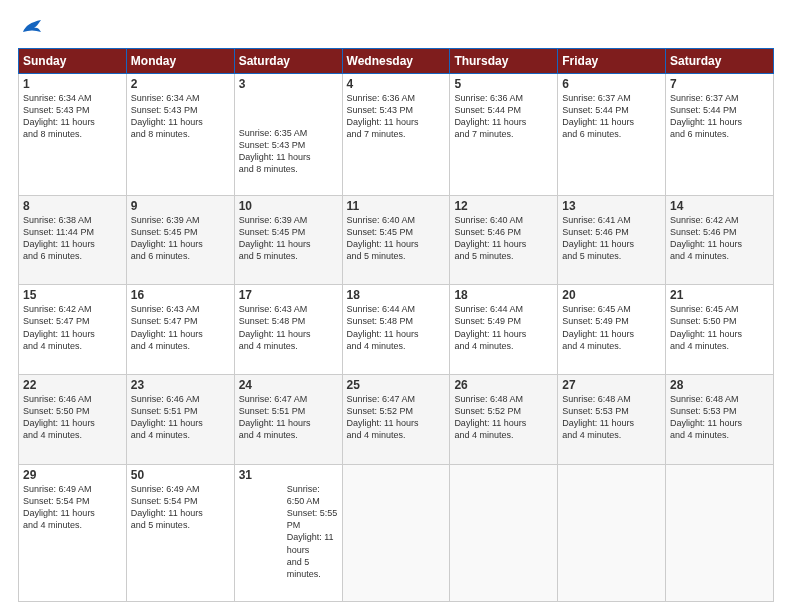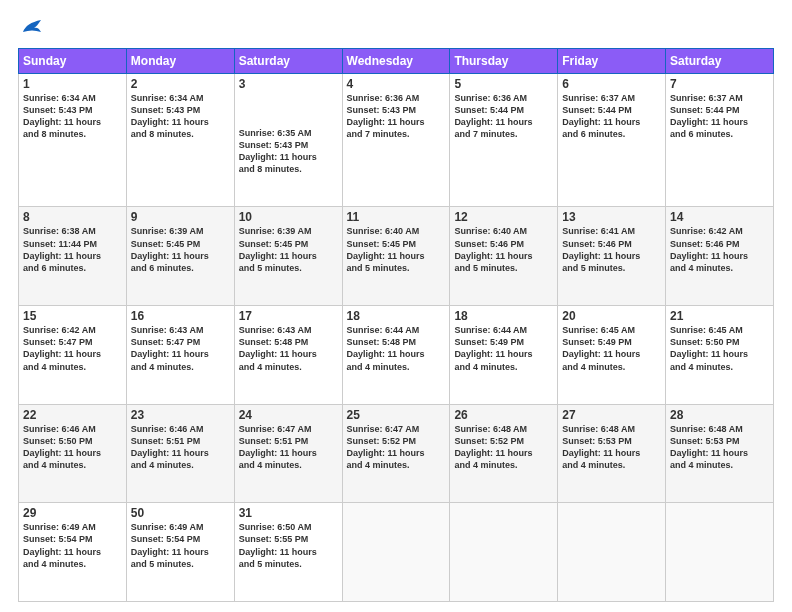--- a/index.html
+++ b/index.html
@@ -38,21 +38,21 @@
       margin-top: 2px;
     }
     .calendar {
       flex: 1;
       border: 1px solid #ccc;
       border-collapse: collapse;
       width: 100%;
       table-layout: fixed;
     }
     .calendar th {
-      background: #8b5cf6;
+      background: #7f1d1d;
       color: #fff;
       font-size: 12px;
       font-weight: bold;
       padding: 5px 4px;
       text-align: left;
       border: 1px solid #1565c0;
     }
     .calendar td {
       border: 1px solid #ccc;
       vertical-align: top;
@@ -68,21 +68,20 @@
     .day-num {
       font-size: 12px;
       font-weight: bold;
       display: block;
       margin-bottom: 1px;
     }
     .day-info {
       font-size: 9px;
       line-height: 1.35;
       color: #333;
-      font-weight: bold;
     }
     .empty-cell {
       background: #f9f9f9 !important;
     }
     
     .logo-wrap {
       display: flex;
       align-items: center;
     }
     .logo-name {
@@ -346,21 +345,21 @@
           </td>
           <td>
             <span class="day-num">50</span>
             <div class="day-info" style="white-space: pre-line;">Sunrise: 6:49 AM
 Sunset: 5:54 PM
 Daylight: 11 hours
 and 5 minutes.</div>
           </td>
           <td>
             <span class="day-num">31</span>
-            <div class="day-info" style="white-space: pre-line;">Sunrise: 6:50 AM
+            <div class="day-info" style="white-space: pre-line; margin-left: 48px;">Sunrise: 6:50 AM
 Sunset: 5:55 PM
 Daylight: 11 hours
 and 5 minutes.</div>
           </td>
           <td class="empty-cell"></td>
           <td class="empty-cell"></td>
           <td class="empty-cell"></td>
           <td class="empty-cell"></td>
         </tr>
       </tbody>

